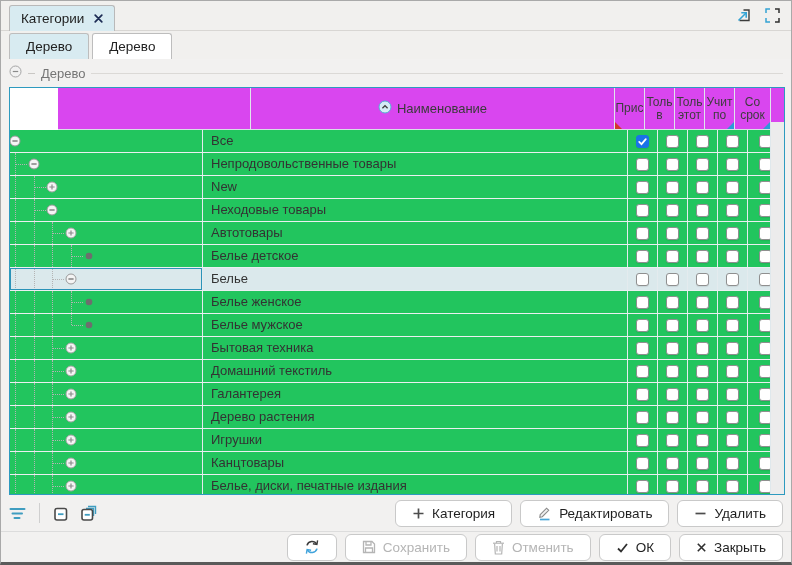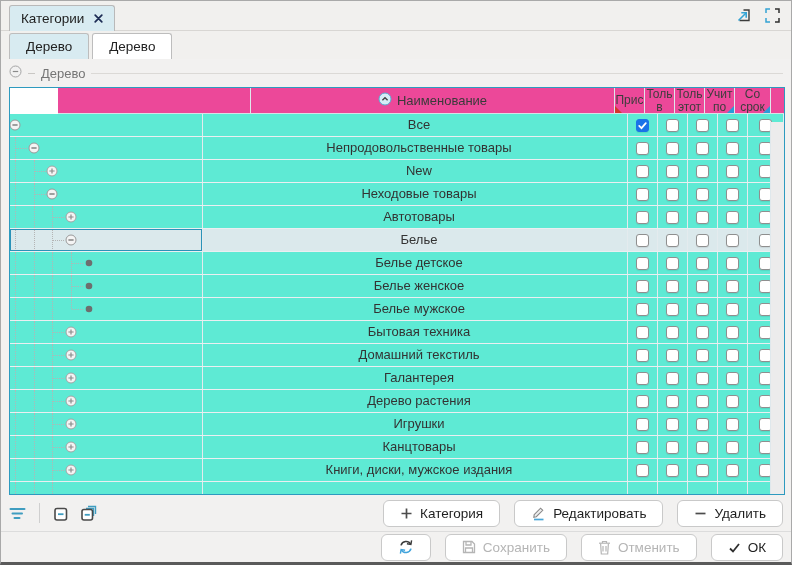--- a/index.html
+++ b/index.html
@@ -22,32 +22,32 @@
     border:1px solid #bdbdbd;border-bottom:none;border-radius:3px 3px 0 0;
     font-size:13.5px;background:#ffffff;color:#222;}
   .subtab.active{background:#d8ebf1;}
   
   .grouphead{height:28px;display:flex;align-items:center;padding:0 8px;gap:6px;color:#757575;font-size:13px;}
   .groupdash{width:7px;height:1px;background:#c9c7c4;}
   .groupline{flex:1;height:1px;background:#dbd9d6;}
   
   .grid{margin:0 6px 0 8px;height:408px;box-sizing:border-box;background:#fff;
     border:1.5px solid #2d9abf;display:flex;flex-direction:column;position:relative;}
-  .ghead{display:flex;height:26px;background:#ec4899;border-bottom:1px solid #d7e1e6;box-sizing:border-box;flex:none;margin-left:48px;}
+  .ghead{display:flex;height:42px;background:#d946ef;border-bottom:1px solid #d7e1e6;box-sizing:border-box;flex:none;margin-left:48px;}
   .hc{border-right:1px solid #dfe8ec;box-sizing:border-box;position:relative;}
   .hc.tree{width:193px;}
   .hc.name{flex:1;display:flex;align-items:center;justify-content:center;gap:5px;font-size:13px;color:#3a3a3a;}
   .hc.cbh{width:30px;display:flex;flex-direction:column;align-items:center;justify-content:center;
     font-size:12px;line-height:13px;color:#3d3d3d;text-align:center;overflow:hidden;white-space:nowrap;}
   .hc.cbh.wide{width:36px;}
   .tri-red::after{content:"";position:absolute;left:0;bottom:0;width:0;height:0;
     border-bottom:7px solid #d3362a;border-right:7px solid transparent;}
   .tri-blue::after{content:"";position:absolute;right:0;bottom:0;width:0;height:0;
     border-bottom:7px solid #2b9bd8;border-left:7px solid transparent;}
-  .rows{flex:1;overflow:hidden;background:#5eead4;position:relative;text-align:center;}
+  .rows{flex:1;overflow:hidden;background:#22c55e;position:relative;}
   .trow{display:flex;height:23px;box-sizing:border-box;border-bottom:1px solid #ebeff1;}
   .trow.sel{background:#dbe9ec;}
   .cell{border-right:1px solid #e4ebee;box-sizing:border-box;position:relative;flex:none;}
   .cell.tree{width:193px;}
   .cell.name{flex:1 1 auto;font-size:13px;color:#333;line-height:21px;padding-left:8px;
     white-space:nowrap;overflow:hidden;}
   .cbcell{width:30px;display:flex;align-items:center;justify-content:center;}
   .cbcell.wide{width:36px;}
   .cb{width:13px;height:13px;box-sizing:border-box;border:1px solid #8f8f8f;border-radius:3px;
     background:#fff;display:flex;align-items:center;justify-content:center;box-shadow:0 1px 1px rgba(0,0,0,.08);}
@@ -61,21 +61,21 @@
     border-left:1px solid #dfe8ec;z-index:2;}
   
   .toolbar{height:36px;display:flex;align-items:center;padding:0 8px;box-sizing:border-box;gap:10px;}
   .vsep{width:1px;height:20px;background:#cfcfcf;margin:0 3px;flex:none;}
   .spacer{flex:1;}
   .btn{display:inline-flex;align-items:center;justify-content:center;gap:7px;background:#fff;
     border:1px solid #c9c9c9;border-radius:6px;height:27px;padding:0 16px;font-size:13.5px;
     color:#1f1f1f;box-sizing:border-box;cursor:pointer;white-space:nowrap;flex:none;}
   .btn.disabled{color:#b5b5b5;}
   .toolicon{display:inline-flex;cursor:pointer;}
-  .btnrow{display:flex;gap:14px;}
+  .btnrow{display:flex;gap:8px;}
   
   .footer{height:31px;border-top:1px solid #dcdcdc;display:flex;align-items:center;
     justify-content:flex-end;gap:8px;padding:0 8px;box-sizing:border-box;}
 </style>
 </head>
 <body>
 
 <div class="window">
 
   <div class="tabbar">
@@ -290,51 +290,20 @@
           <div class="cell cbcell">
             <div class="cb"></div>
           </div>
           <div class="cell cbcell">
             <div class="cb"></div>
           </div>
           <div class="cell cbcell wide">
             <div class="cb"></div>
           </div>
         </div>
-        <div class="trow sel">
-          <div class="cell tree">
-            <div class="guide" style="left: 5px;"></div>
-            <div class="guide" style="left: 23.5px;"></div>
-            <div class="guide" style="left: 42px;"></div>
-            <div class="stub" style="left: 43px; width: 11px;"></div>
-            <span class="ticon" style="left: 54.5px; top: 5px;">
-              <svg width="12" height="12" viewBox="0 0 12 12">
-                <circle cx="6" cy="6" r="5" fill="#f4f4f4" stroke="#999"></circle>
-                <path d="M3.4 6 H8.6" stroke="#666" stroke-width="1.2"></path>
-              </svg>
-            </span>
-            <div class="selbox"></div>
-          </div>
-          <div class="cell name">Белье</div>
-          <div class="cell cbcell">
-            <div class="cb"></div>
-          </div>
-          <div class="cell cbcell">
-            <div class="cb"></div>
-          </div>
-          <div class="cell cbcell">
-            <div class="cb"></div>
-          </div>
-          <div class="cell cbcell">
-            <div class="cb"></div>
-          </div>
-          <div class="cell cbcell wide">
-            <div class="cb"></div>
-          </div>
-        </div>
         <div class="trow">
           <div class="cell tree">
             <div class="guide" style="left: 5px;"></div>
             <div class="guide" style="left: 23.5px;"></div>
             <div class="guide" style="left: 42px;"></div>
             <div class="guide" style="left: 60.5px;"></div>
             <div class="stub" style="left: 61.5px; width: 11px;"></div>
             <span class="ticon" style="left: 75px; top: 7px;">
               <svg width="8" height="8" viewBox="0 0 8 8">
                 <circle cx="4" cy="4" r="3.3" fill="#6e6e6e"></circle>
@@ -351,20 +320,51 @@
           <div class="cell cbcell">
             <div class="cb"></div>
           </div>
           <div class="cell cbcell">
             <div class="cb"></div>
           </div>
           <div class="cell cbcell wide">
             <div class="cb"></div>
           </div>
         </div>
+        <div class="trow sel">
+          <div class="cell tree">
+            <div class="guide" style="left: 5px;"></div>
+            <div class="guide" style="left: 23.5px;"></div>
+            <div class="guide" style="left: 42px;"></div>
+            <div class="stub" style="left: 43px; width: 11px;"></div>
+            <span class="ticon" style="left: 54.5px; top: 5px;">
+              <svg width="12" height="12" viewBox="0 0 12 12">
+                <circle cx="6" cy="6" r="5" fill="#f4f4f4" stroke="#999"></circle>
+                <path d="M3.4 6 H8.6" stroke="#666" stroke-width="1.2"></path>
+              </svg>
+            </span>
+            <div class="selbox"></div>
+          </div>
+          <div class="cell name">Белье</div>
+          <div class="cell cbcell">
+            <div class="cb"></div>
+          </div>
+          <div class="cell cbcell">
+            <div class="cb"></div>
+          </div>
+          <div class="cell cbcell">
+            <div class="cb"></div>
+          </div>
+          <div class="cell cbcell">
+            <div class="cb"></div>
+          </div>
+          <div class="cell cbcell wide">
+            <div class="cb"></div>
+          </div>
+        </div>
         <div class="trow">
           <div class="cell tree">
             <div class="guide" style="left: 5px;"></div>
             <div class="guide" style="left: 23.5px;"></div>
             <div class="guide" style="left: 42px;"></div>
             <div class="guide" style="left: 60.5px;"></div>
             <div class="stub" style="left: 61.5px; width: 11px;"></div>
             <span class="ticon" style="left: 75px; top: 7px;">
               <svg width="8" height="8" viewBox="0 0 8 8">
                 <circle cx="4" cy="4" r="3.3" fill="#6e6e6e"></circle>
@@ -604,21 +604,21 @@
             <div class="guide" style="left: 23.5px;"></div>
             <div class="guide" style="left: 42px;"></div>
             <div class="stub" style="left: 43px; width: 11px;"></div>
             <span class="ticon" style="left: 54.5px; top: 5px;">
               <svg width="12" height="12" viewBox="0 0 12 12">
                 <circle cx="6" cy="6" r="5" fill="#f4f4f4" stroke="#a3a3a3"></circle>
                 <path d="M3.4 6 H8.6 M6 3.4 V8.6" stroke="#8a8a8a" stroke-width="1.2"></path>
               </svg>
             </span>
           </div>
-          <div class="cell name">Книги, диски, мужское издания</div>
+          <div class="cell name">Белье, диски, печатные издания</div>
           <div class="cell cbcell">
             <div class="cb"></div>
           </div>
           <div class="cell cbcell">
             <div class="cb"></div>
           </div>
           <div class="cell cbcell">
             <div class="cb"></div>
           </div>
           <div class="cell cbcell">
@@ -734,16 +734,24 @@
           <span>Отменить</span>
         </button>
         <button class="btn">
           <span style="display: inline-flex;">
             <svg width="13" height="13" viewBox="0 0 13 13">
               <path d="M2 7.5 L5 10.5 L11 3" stroke="#2f2f2f" stroke-width="1.8" fill="none"></path>
             </svg>
           </span>
           <span>ОК</span>
         </button>
+        <button class="btn">
+          <span style="display: inline-flex;">
+            <svg width="11" height="11" viewBox="0 0 11 11">
+              <path d="M1.8 1.8 L9.2 9.2 M9.2 1.8 L1.8 9.2" stroke="#2f2f2f" stroke-width="1.6"></path>
+            </svg>
+          </span>
+          <span>Закрыть</span>
+        </button>
       </div>
   </div>
 
 </div>
 
 </body></html>

